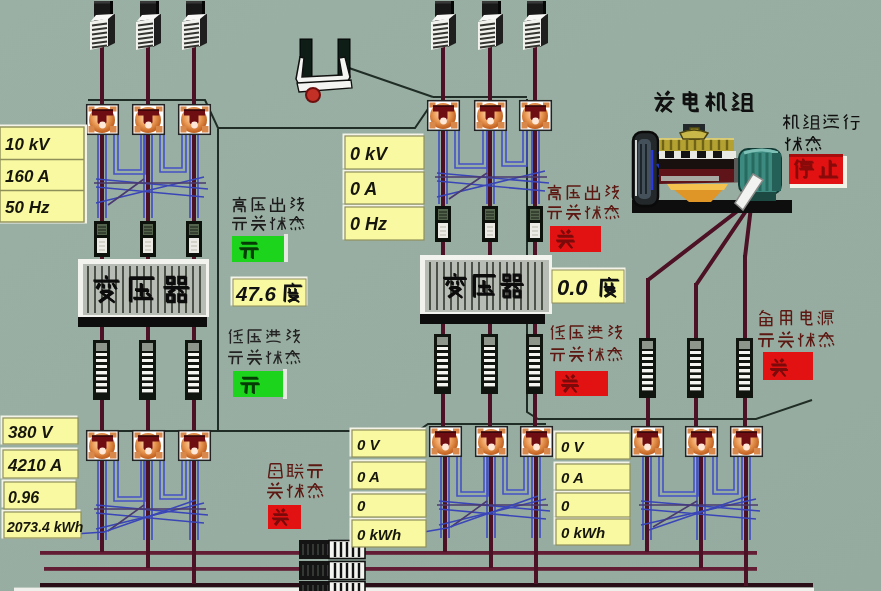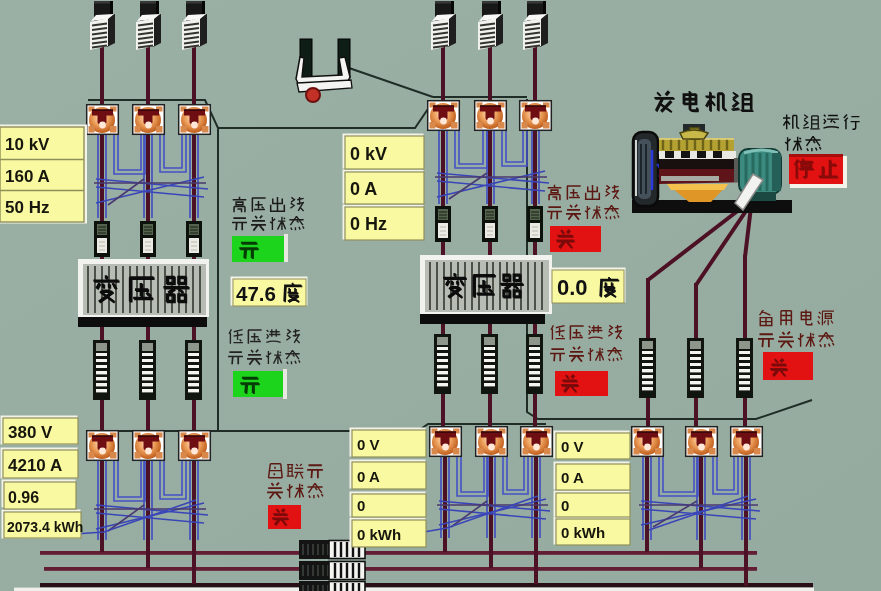--- a/index.html
+++ b/index.html
@@ -1,16 +1,16 @@
 <!DOCTYPE html>
 <html><head>
 <meta charset="utf-8">
 <style>
 html,body{margin:0;padding:0;background:#98ada1;}
-#root{position:relative;width:881px;height:591px;overflow:hidden;font-family:"Liberation Sans",sans-serif;}
+#root{position:relative;width:881px;height:591px;overflow:hidden;font-family:"Liberation Sans",sans-serif;font-style:italic;}
 svg{display:block;}
 text{font-family:"Liberation Sans",sans-serif;}
 </style>
 </head>
 <body>
 <div id="root">
 <svg width="881" height="591" viewBox="0 0 881 591">
 <defs>
 <linearGradient id="bgg" x1="0" y1="0" x2="1" y2="1">
  <stop offset="0" stop-color="#9bb0a4"></stop>

